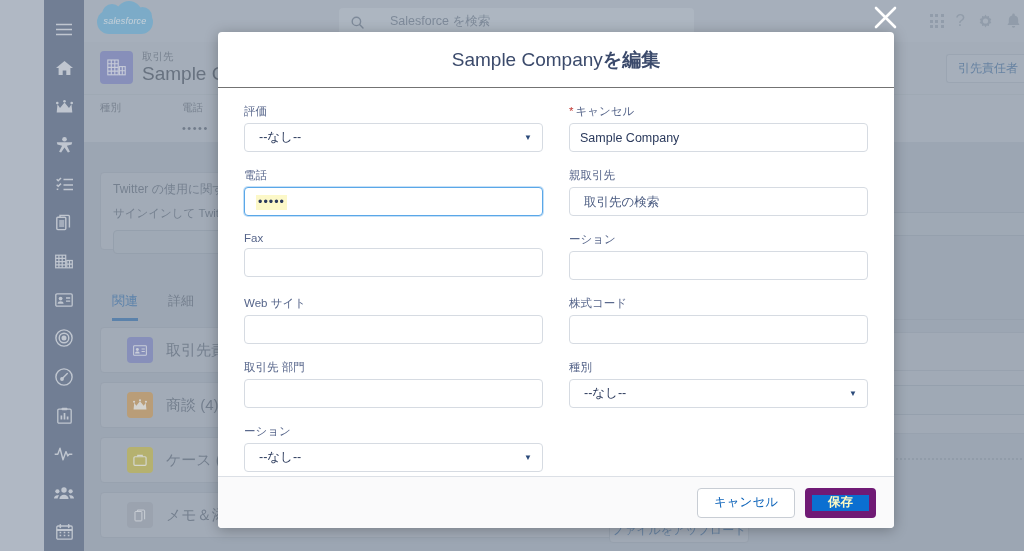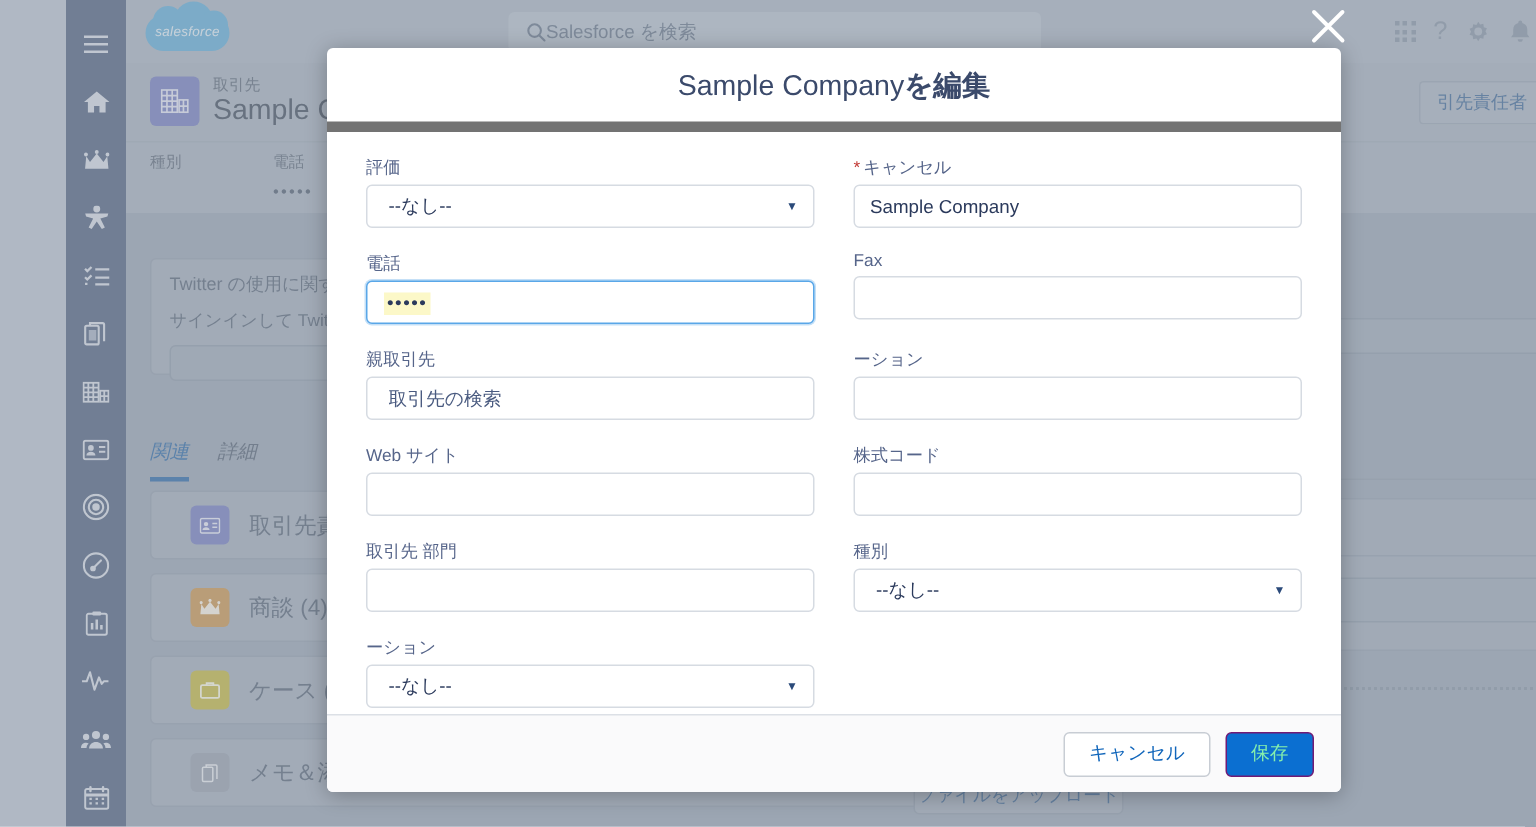--- a/index.html
+++ b/index.html
@@ -43,21 +43,21 @@
   .sf-logo .b1 { position:absolute; left:5px; top:0px; width:20px; height:20px; background:#7bbce0; border-radius:50%; }
   .sf-logo .b2 { position:absolute; left:19px; top:-3px; width:26px; height:26px; background:#7bbce0; border-radius:50%; }
   .sf-logo .b3 { position:absolute; left:36px; top:3px; width:19px; height:19px; background:#7bbce0; border-radius:50%; }
   .sf-logo .txt {
     position: absolute; left: 0; top: 12px; width: 56px; text-align: center;
     font-size: 9px; color: #e8f3fa; letter-spacing: .2px; font-style: italic;
   }
   .gsearch {
     position: absolute; left: 255px; top: 8px; width: 355px; height: 27px;
     background: #c3ccd6; border-radius: 4px;
-    display: flex; align-items: center; gap: 0; padding-left: 12px;
+    display: flex; align-items: center; gap: 26px; padding-left: 12px;
   }
   .gsearch .mag { width: 13px; height: 13px; color: #7e8b9c; }
   .gsearch .ph { font-size: 12.5px; color: #7e8b9c; }
   .ghead-right {
     position: absolute; right: 10px; top: 0; height: 42px;
     display: flex; align-items: center; gap: 12px;
   }
   .ghead-right .hi { color: #9aa6b4; display: flex; align-items: center; }
   .avatar-h {
     width: 25px; height: 25px; border-radius: 50%;
@@ -118,21 +118,21 @@
   }
   .twitter-right {
     position: absolute; left: 575px; top: 30px; right: 16px; height: 78px;
   }
   .tw-r-box {
     position: absolute; left: 0; top: 40px; right: 0; height: 24px;
     border: 1px solid #a0abb8; border-radius: 4px; background: #aeb8c4;
   }
 
   .tabs {
-    position: absolute; left: 16px; top: 150px; display: flex; gap: 19px; font-style: italic;
+    position: absolute; left: 28px; top: 150px; display: flex; gap: 30px;
   }
   .tab { font-size: 13px; color: #6e7a8a; padding-bottom: 8px; }
   .tab.active { color: #4a7fb5; border-bottom: 3px solid #4a7fb5; }
 
   .rel-list { position: absolute; left: 16px; top: 185px; width: 520px; }
   .rel-card {
     height: 46px; background: #b3bcc8; border: 1px solid #a4aebb; border-radius: 4px;
     margin-bottom: 9px; display: flex; align-items: center; padding-left: 26px; gap: 13px;
   }
   .rel-ico {
@@ -167,21 +167,21 @@
 
   
   .backdrop { position: absolute; inset: 0; background: rgba(126,136,150,.32); }
   .modal {
     position: absolute; left: 174px; top: 32px; width: 676px; height: 496px;
     background: #fff; border-radius: 4px;
     box-shadow: 0 2px 14px rgba(0,0,0,.28);
     display: flex; flex-direction: column; overflow: hidden;
   }
   .m-head {
-    height: 56px; flex: none; border-bottom: 7px solid #737373;
+    height: 56px; flex: none; border-bottom: 1px solid #737373;
     display: flex; align-items: center; justify-content: center;
   }
   .m-title { font-size: 19px; color: #3b4a6b; }
   .m-title b { font-weight: 700; }
   .m-body { flex: 1; overflow: hidden; padding: 16px 26px 0; background: #fff; }
   .grid2 { display: grid; grid-template-columns: 1fr 1fr; column-gap: 26px; row-gap: 0; }
   .fld { margin-bottom: 16px; }
   .lbl { font-size: 11.5px; color: #56658a; margin-bottom: 4px; display: block; }
   .lbl .req { color: #c23934; margin-right: 2px; }
   .ro-val { font-size: 12.5px; color: #2b3a5c; font-weight: 600; padding: 4px 0 3px; }
@@ -212,21 +212,21 @@
     height: 52px; flex: none; border-top: 1px solid #dce0e6; background: #fafafb;
     display: flex; align-items: center; justify-content: flex-end; gap: 10px;
     padding-right: 18px;
   }
   .btn {
     height: 30px; padding: 0 16px; border-radius: 4px; font-size: 12.5px;
     display: flex; align-items: center; cursor: pointer;
     font-family: "Liberation Sans", "DejaVu Sans", sans-serif;
   }
   .btn-sec { background: #fff; border: 1px solid #c8cdd4; color: #1166bb; }
-  .btn-pri { background: #0b6fd1; border: 1px solid #701a75; color: #86efac; font-weight: 400; }
+  .btn-pri { background: #0b6fd1; border: 7px solid #701a75; color: #fef9c3; font-weight: 700; }
 
   
   .closex {
     position: absolute; left: 824px; top: 0px; width: 35px; height: 35px;
     display: flex; align-items: center; justify-content: center;
     color: #fff; z-index: 40;
   }
 </style>
 </head>
 <body>
@@ -533,26 +533,26 @@
         </div>
         <div class="fld">
           <span class="lbl">電話</span>
           <div class="wrap">
             <input class="inp focused" style="">
             <span class="masked">•••••</span>
           </div>
         </div>
 
         <div class="fld">
+          <span class="lbl">親取引先</span>
+          <input class="inp lookup" placeholder="取引先の検索" style="">
+        </div>
+        <div class="fld">
           <span class="lbl">Fax</span>
           <input class="inp" style="">
-        </div>
-        <div class="fld">
-          <span class="lbl">親取引先</span>
-          <input class="inp lookup" placeholder="取引先の検索" style="">
         </div>
 
         <div class="fld">
           <span class="lbl">ーション</span>
           <input class="inp" style="">
         </div>
         <div class="fld">
           <span class="lbl">Web サイト</span>
           <input class="inp" style="">
         </div>

